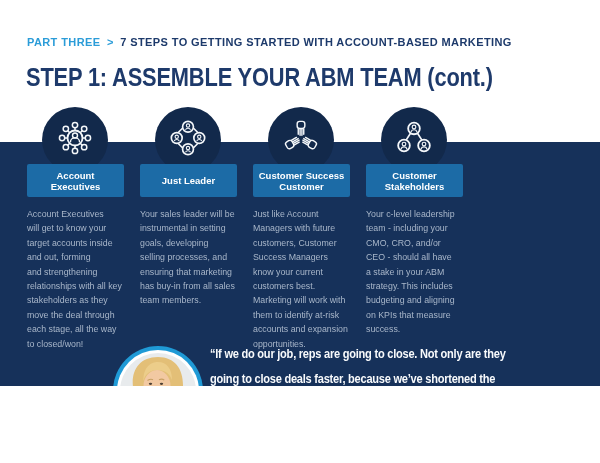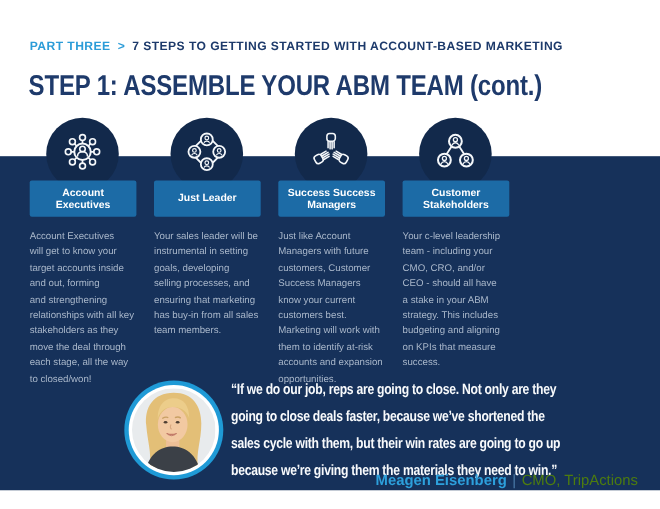--- a/index.html
+++ b/index.html
@@ -1,17 +1,17 @@
 <!DOCTYPE html>
 <html><head>
 <meta charset="utf-8">
 <style>
   html,body { margin:0; padding:0; background:#ffffff; }
   .page {
-    position:relative; width:600px; height:446px; overflow:hidden;
+    position:relative; width:600px; height:386px; overflow:hidden;
     background:#ffffff; font-family:"Liberation Sans", sans-serif;
   }
   .navy-band { position:absolute; left:0; top:142px; width:600px; height:321px; background:#16315a; }
 
   
   .eyebrow { position:absolute; left:27px; top:36px; font-size:11px; font-weight:bold; letter-spacing:.4px; white-space:nowrap; }
   .eyebrow .part { color:#2b9cd8; }
   .eyebrow .sep  { color:#2b9cd8; padding:0 3px; }
   .eyebrow .rest { color:#1d3a6b; }
   .title {
@@ -162,21 +162,21 @@
               <line x1="1.1" y1="-2" x2="1.1" y2="5.8"></line>
               <line x1="3.3" y1="-2" x2="3.3" y2="4.6"></line>
             </g>
           </defs>
           <use href="#hand3" transform="translate(24 15)"></use>
           <use href="#hand3" transform="rotate(120 24 24) translate(24 15)"></use>
           <use href="#hand3" transform="rotate(240 24 24) translate(24 15)"></use>
         </svg>
       </span>
     </div>
-    <div class="label-box">Success Success Managers</div>
+    <div class="label-box">Customer Success Customer</div>
     <div class="col-body">Just like Account
 Managers with future
 customers, Customer
 Success Managers
 know your current
 customers best.
 Marketing will work with
 them to identify at-risk
 accounts and expansion
 opportunities.</div>

